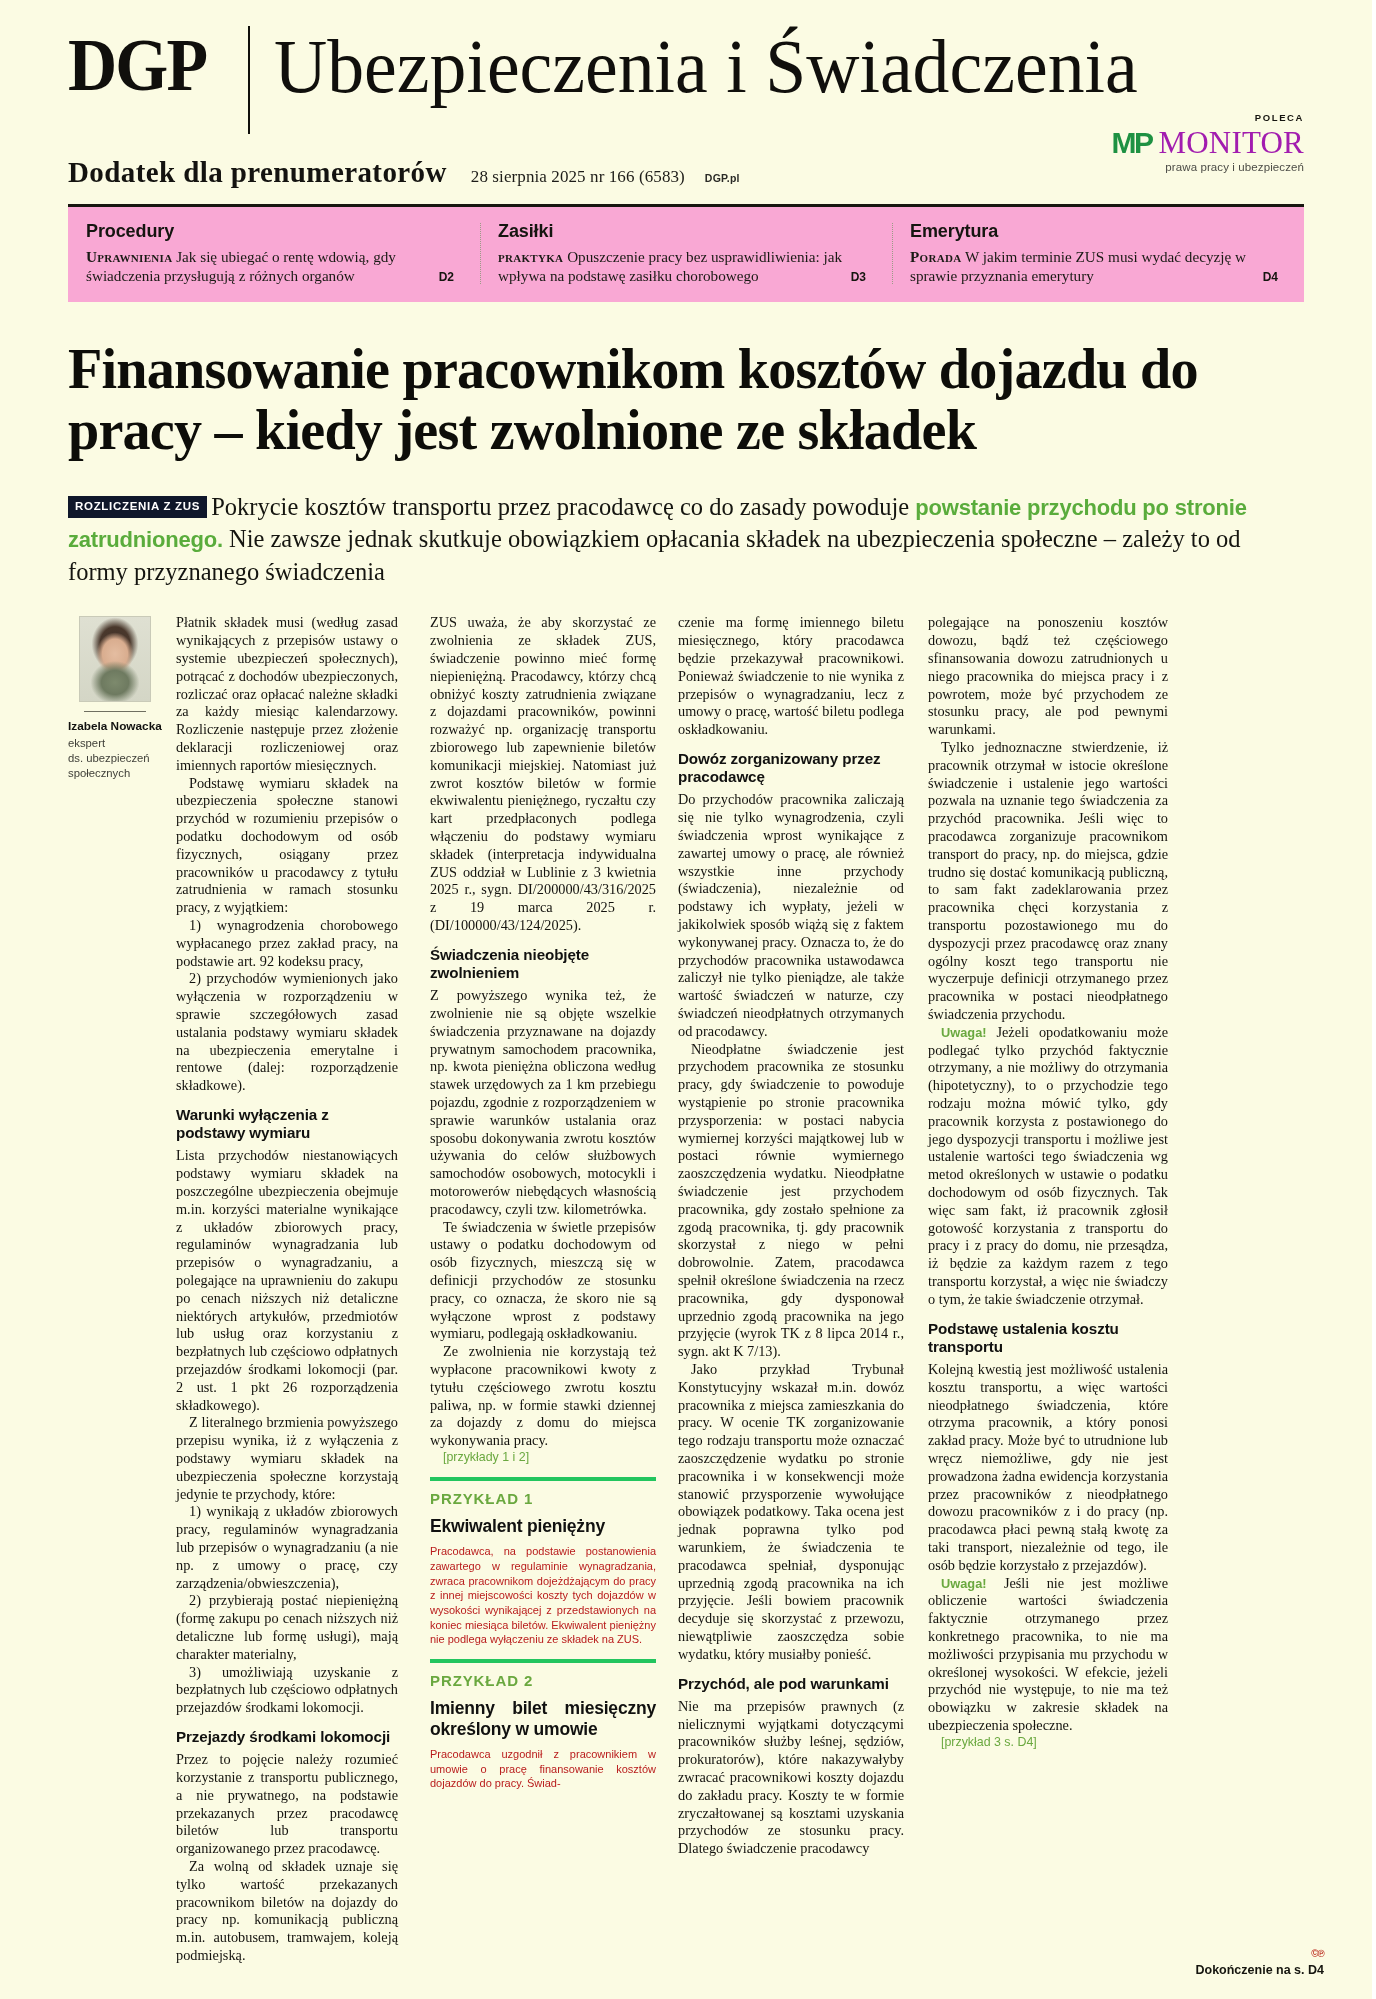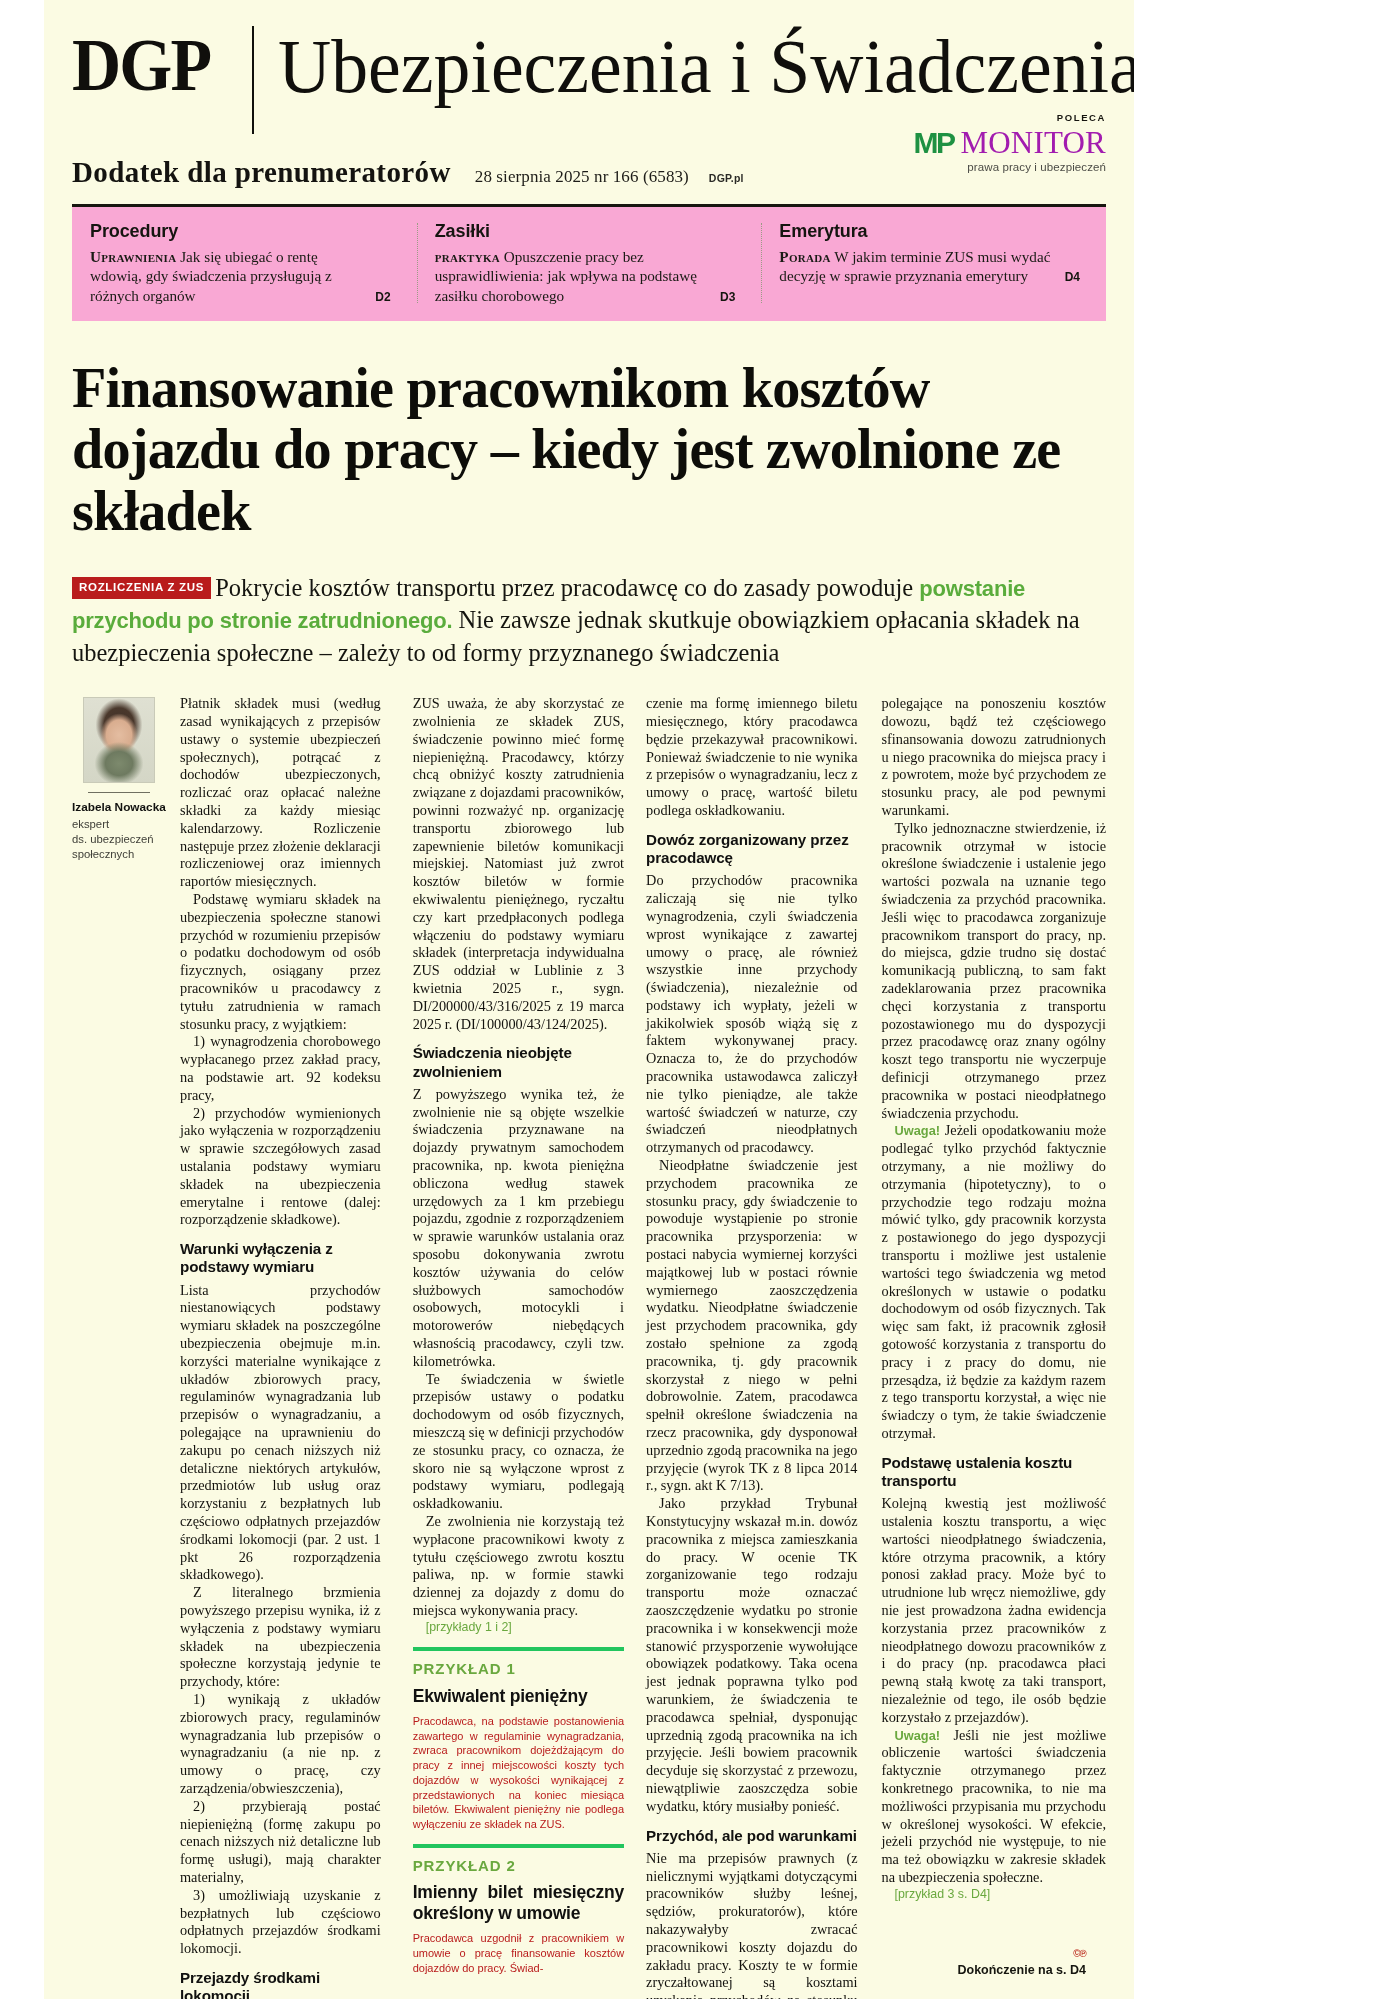--- a/index.html
+++ b/index.html
@@ -6,27 +6,26 @@
     margin: 0;
     padding: 0;
     background: #ffffff;
   }
   body {
     font-family: "Liberation Serif", serif;
     -webkit-font-smoothing: antialiased;
   }
   #page {
     position: relative;
-    width: 1090px;
+    width: 1372px;
     height: 1999px;
     background: #fbfbe3;
     overflow: hidden;
     box-sizing: border-box;
-    padding: 0 28px;
-    margin-left: 44px;
+    padding: 0 68px;
   }
 
   
   .masthead {
     display: flex;
     align-items: flex-start;
     padding-top: 26px;
     height: 112px;
   }
   .dgp-logo {
@@ -210,21 +209,21 @@
   .lead {
     font-family: "Liberation Serif", serif;
     font-size: 24.5px;
     line-height: 1.33;
     color: #151510;
     margin-top: 30px;
     max-width: 1190px;
   }
   .lead-badge {
     display: inline-block;
-    background: #b91c1c;
+    background: #0f172a;
     color: #ffffff;
     font-family: "Liberation Sans", sans-serif;
     font-weight: 700;
     font-size: 11.5px;
     letter-spacing: 0.7px;
     padding: 3px 7px 4px 7px;
     vertical-align: 5px;
     margin-right: 4px;
   }
   .lead-accent {

